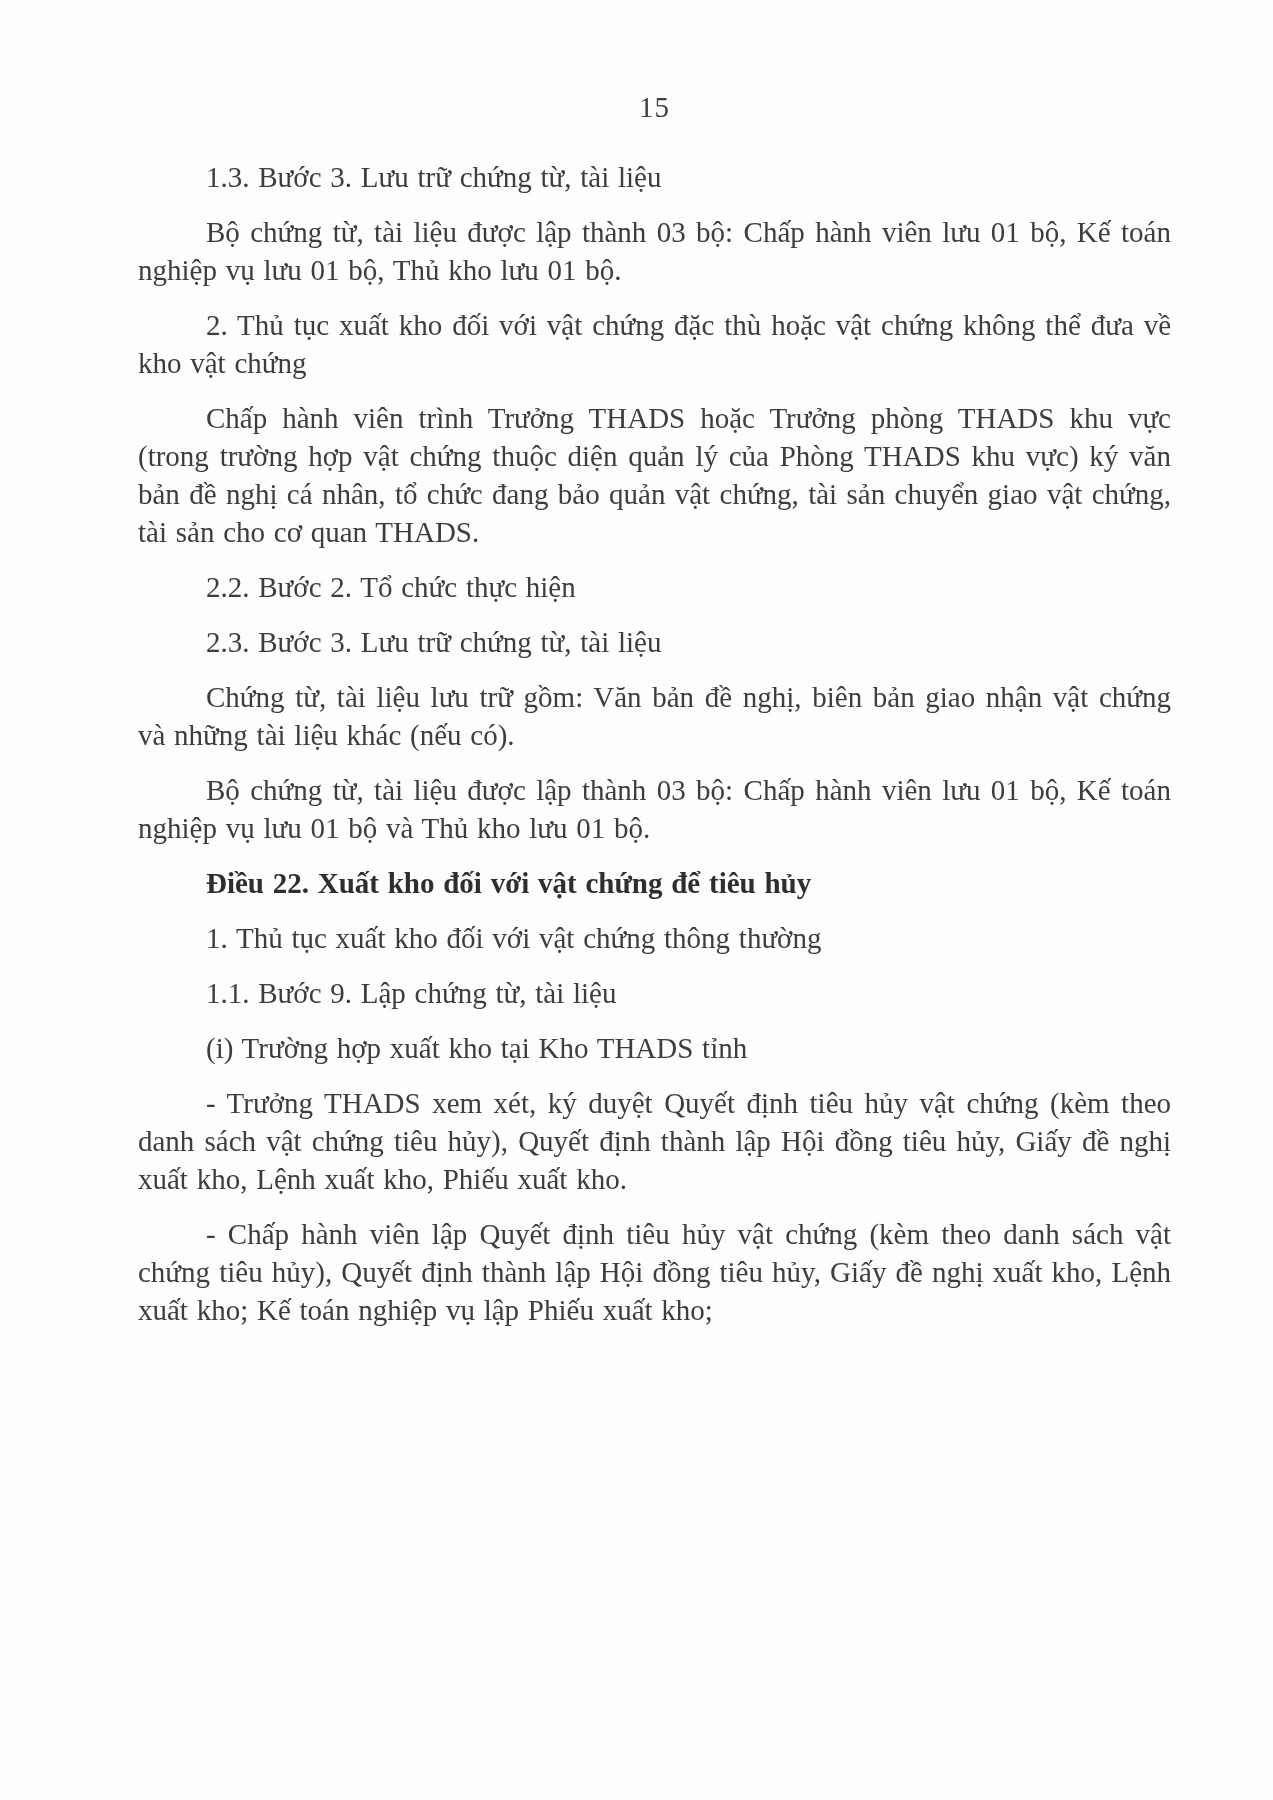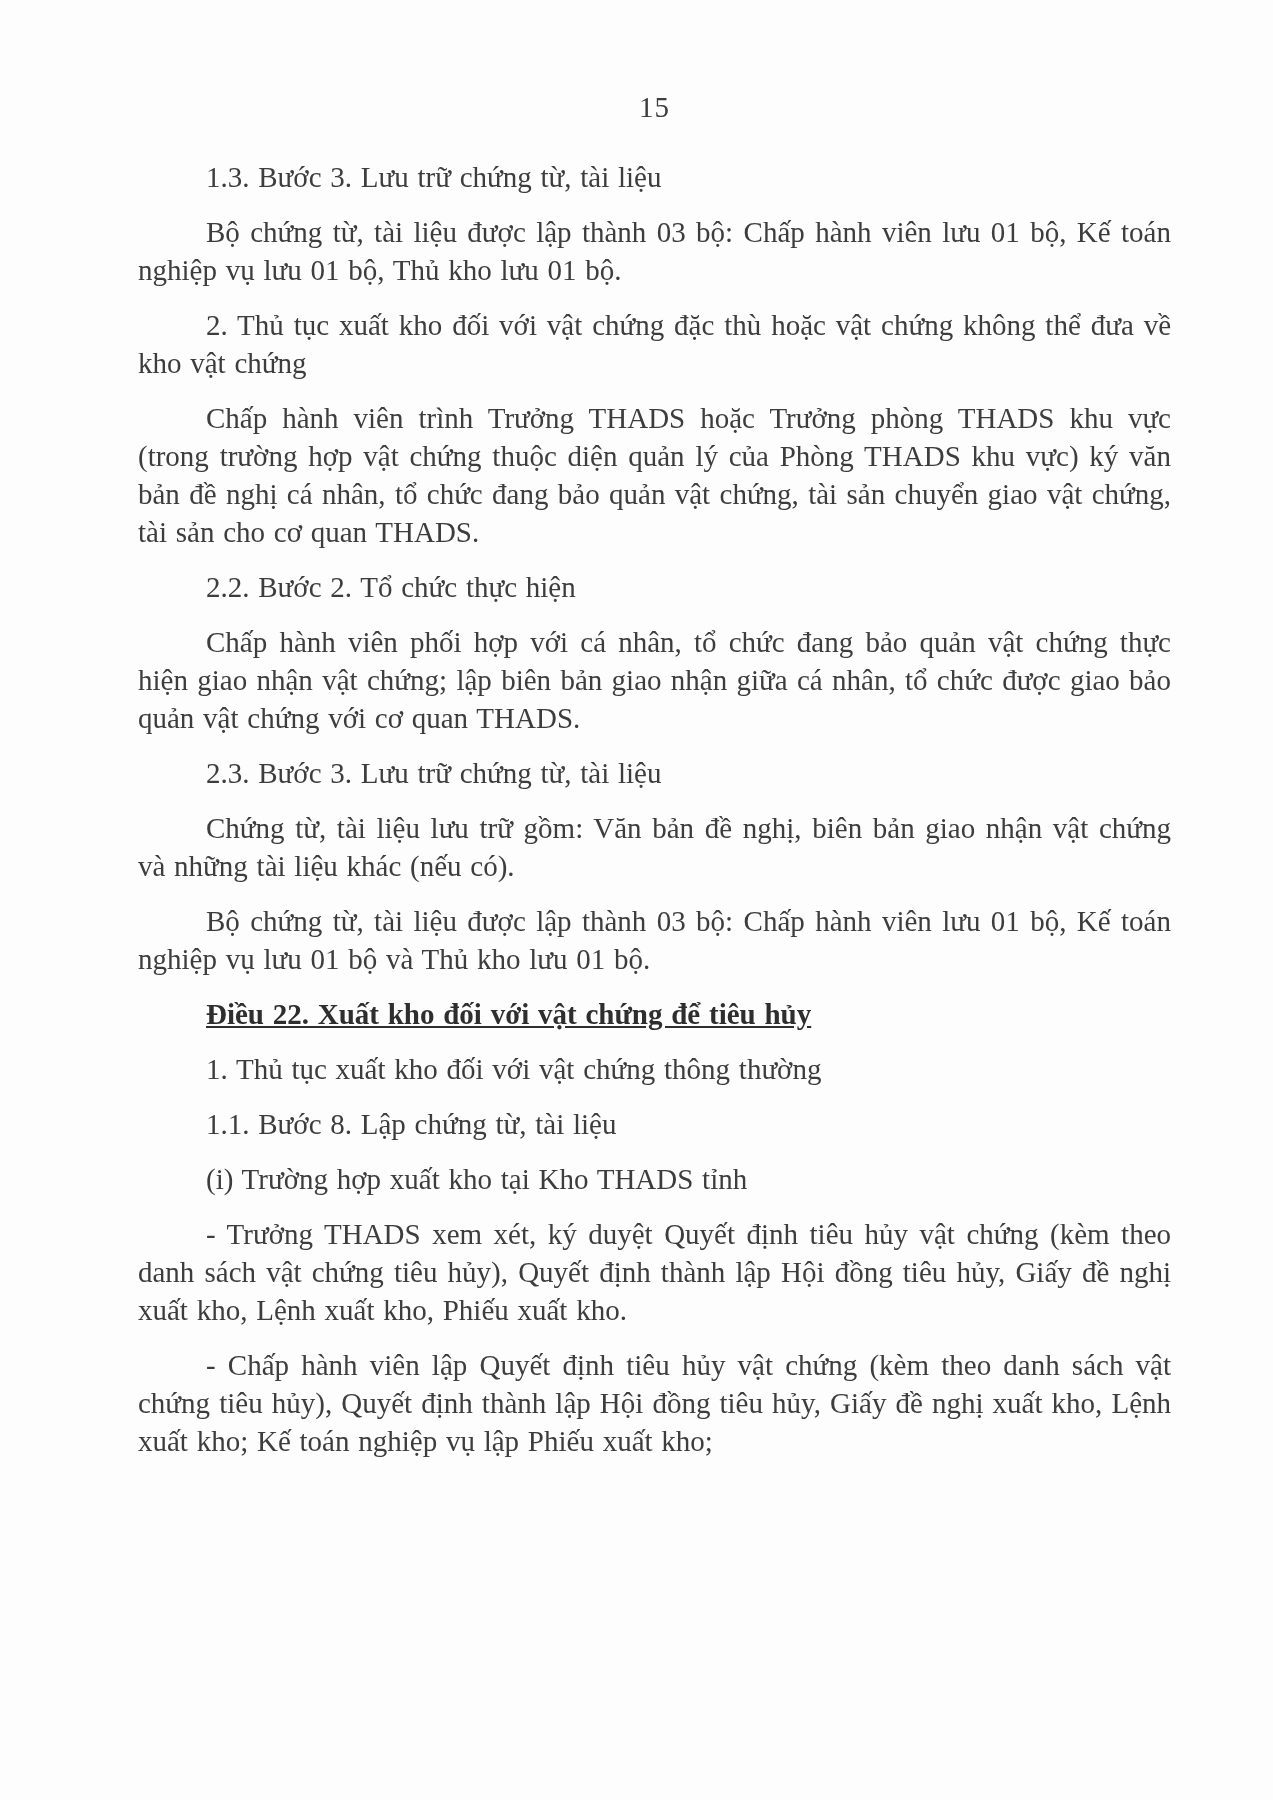--- a/index.html
+++ b/index.html
@@ -33,38 +33,36 @@
     text-indent: 68px;
     text-align: justify;
     text-align-last: left;
     word-spacing: 1.5px;
     hyphens: none;
   }
   .content p.para.bold-heading {
     font-weight: bold;
     color: var(--ink-bold, #2e2e2e);
     text-align: right;
-    text-decoration: underline;
   }
 </style>
 </head>
 <body>
 
 <div class="page" style="--paper: #fdfdfd; --ink: #3d3d3d; --ink-bold: #2e2e2e;">
   <div class="page-number">15</div>
   <main class="content">
       <p class="para">1.3. Bước 3. Lưu trữ chứng từ, tài liệu</p>
       <p class="para">Bộ chứng từ, tài liệu được lập thành 03 bộ: Chấp hành viên lưu 01 bộ, Kế toán nghiệp vụ lưu 01 bộ, Thủ kho lưu 01 bộ.</p>
       <p class="para">2. Thủ tục xuất kho đối với vật chứng đặc thù hoặc vật chứng không thể đưa về kho vật chứng</p>
       <p class="para">Chấp hành viên trình Trưởng THADS hoặc Trưởng phòng THADS khu vực (trong trường hợp vật chứng thuộc diện quản lý của Phòng THADS khu vực) ký văn bản đề nghị cá nhân, tổ chức đang bảo quản vật chứng, tài sản chuyển giao vật chứng, tài sản cho cơ quan THADS.</p>
       <p class="para">2.2. Bước 2. Tổ chức thực hiện</p>
-      <p class="para">Chấp hành viên phối hợp với cá nhân, tổ chức đang bảo quản vật chứng thực hiện giao nhận vật chứng; lập biên bản giao nhận giữa cá nhân, tổ chức được giao bảo quản vật chứng với cơ quan THADS.</p>
       <p class="para">2.3. Bước 3. Lưu trữ chứng từ, tài liệu</p>
       <p class="para">Chứng từ, tài liệu lưu trữ gồm: Văn bản đề nghị, biên bản giao nhận vật chứng và những tài liệu khác (nếu có).</p>
       <p class="para">Bộ chứng từ, tài liệu được lập thành 03 bộ: Chấp hành viên lưu 01 bộ, Kế toán nghiệp vụ lưu 01 bộ và Thủ kho lưu 01 bộ.</p>
       <p class="para bold-heading">Điều 22. Xuất kho đối với vật chứng để tiêu hủy</p>
       <p class="para">1. Thủ tục xuất kho đối với vật chứng thông thường</p>
-      <p class="para">1.1. Bước 8. Lập chứng từ, tài liệu</p>
+      <p class="para">1.1. Bước 9. Lập chứng từ, tài liệu</p>
       <p class="para">(i) Trường hợp xuất kho tại Kho THADS tỉnh</p>
       <p class="para">- Trưởng THADS xem xét, ký duyệt Quyết định tiêu hủy vật chứng (kèm theo danh sách vật chứng tiêu hủy), Quyết định thành lập Hội đồng tiêu hủy, Giấy đề nghị xuất kho, Lệnh xuất kho, Phiếu xuất kho.</p>
       <p class="para">- Chấp hành viên lập Quyết định tiêu hủy vật chứng (kèm theo danh sách vật chứng tiêu hủy), Quyết định thành lập Hội đồng tiêu hủy, Giấy đề nghị xuất kho, Lệnh xuất kho; Kế toán nghiệp vụ lập Phiếu xuất kho;</p>
     </main>
 </div>
 
 </body></html>

